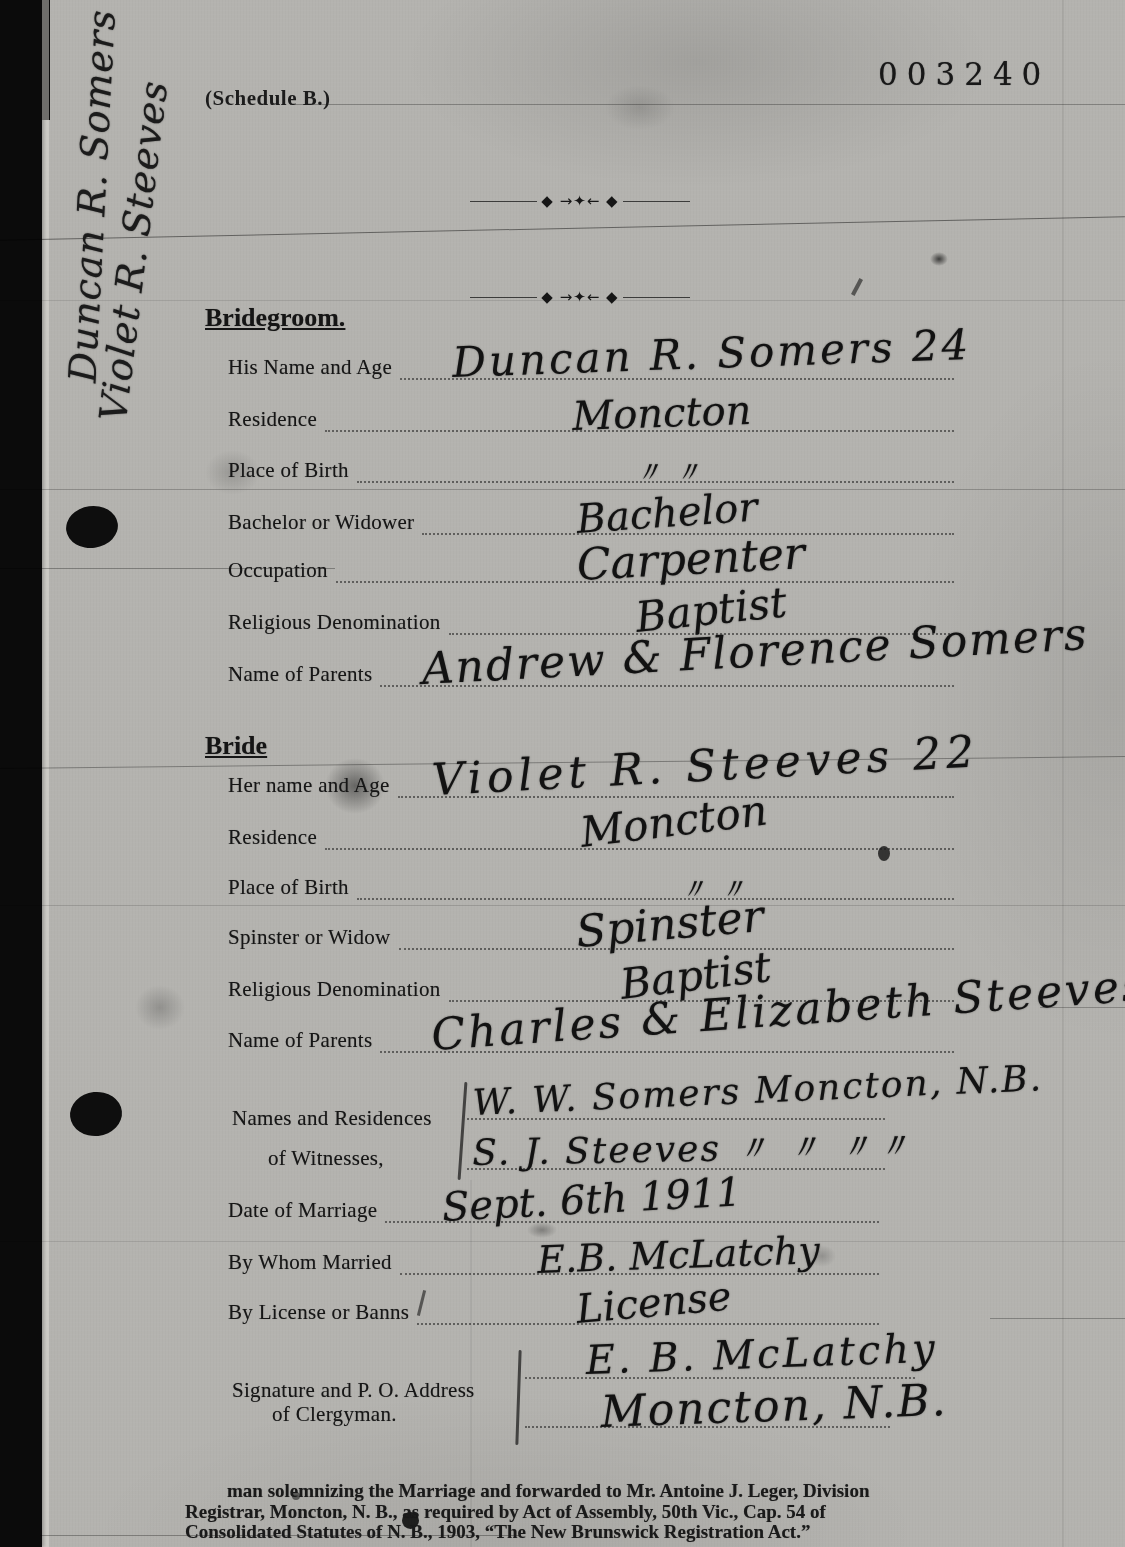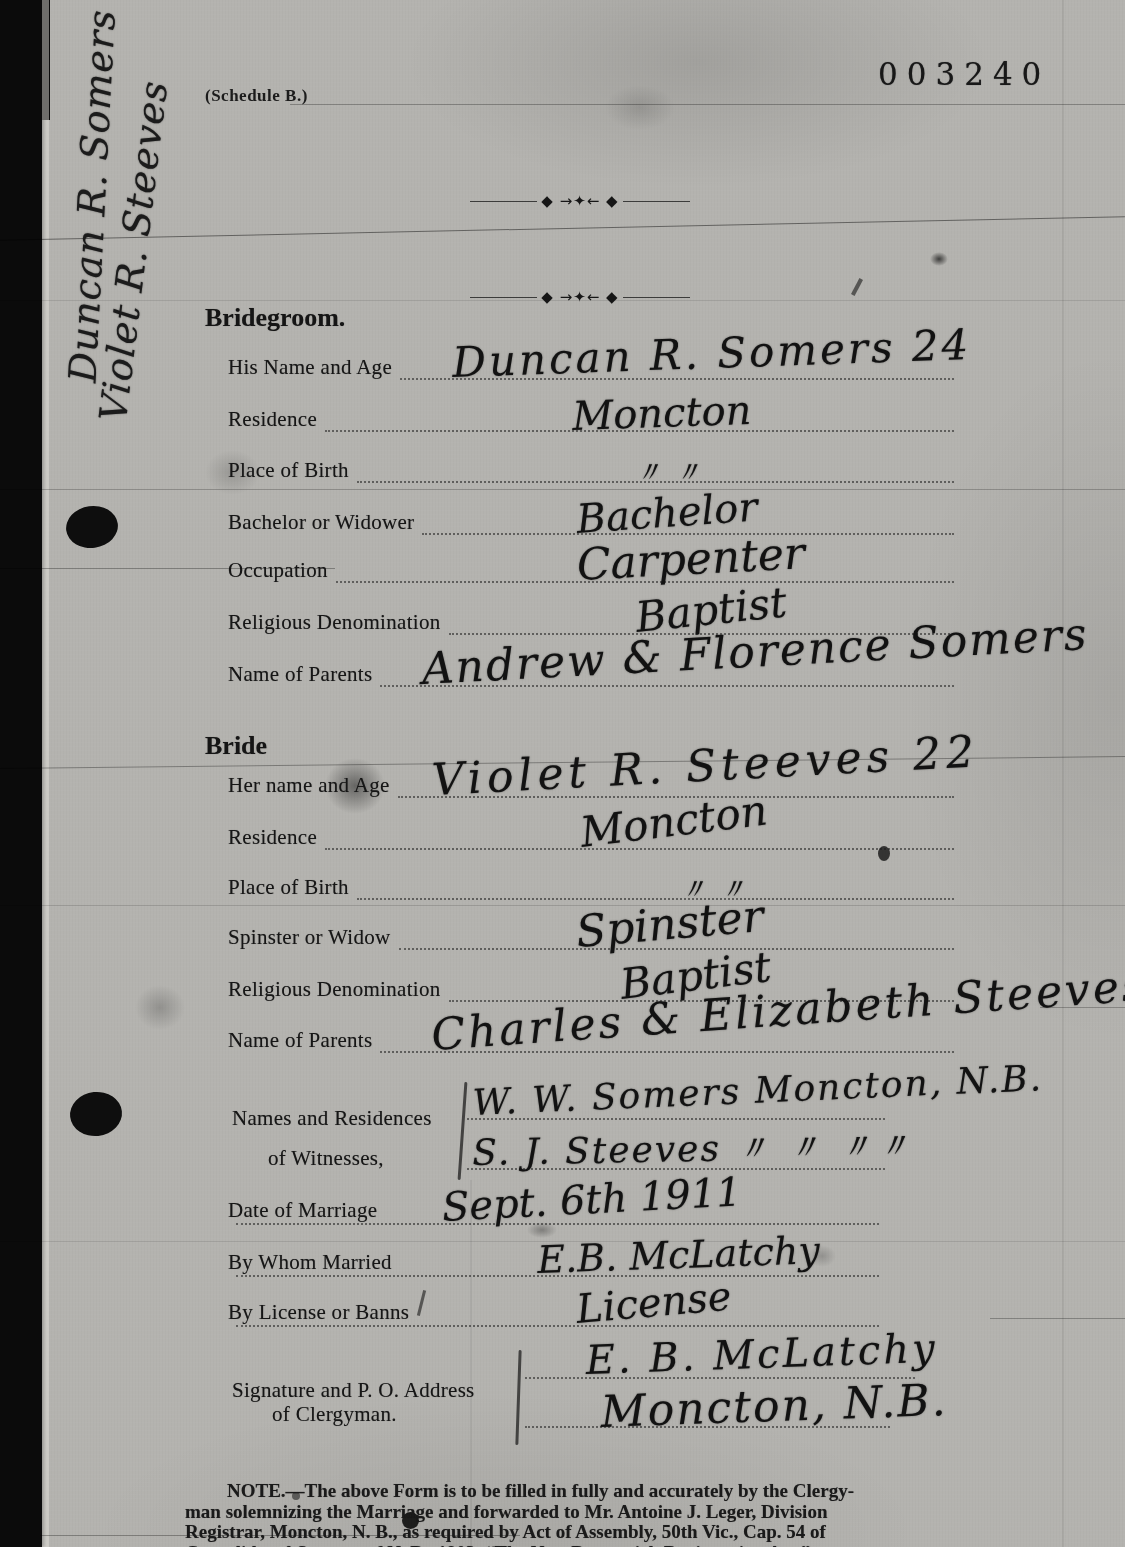--- a/index.html
+++ b/index.html
@@ -28,36 +28,36 @@
   .stain{position:absolute;border-radius:50%;}
   .mark{position:absolute;background:rgba(10,10,10,.55);}
   
   .margin-note{position:absolute;font-family:"DejaVu Serif","DejaVu Sans",serif;font-style:italic;
     font-size:38px;letter-spacing:1px;color:#1b1b1b;text-shadow:0 0 1.5px rgba(10,10,10,.55);white-space:nowrap;}
   .mn1{left:-145px;top:121px;width:480px;transform:rotate(-87deg);}
   .mn2{left:-98px;top:161px;width:480px;transform:rotate(-83deg);}
   
   .serial{position:absolute;left:878px;top:56px;font-family:"DejaVu Serif",serif;font-size:31px;
     letter-spacing:9px;color:#181818;text-shadow:0 0 1px rgba(0,0,0,.5);}
-  .schedule{position:absolute;left:205px;top:86px;font-size:17px;font-weight:bold;letter-spacing:.5px;}
+  .schedule{position:absolute;left:205px;top:86px;font-size:21px;font-weight:bold;letter-spacing:.5px;}
   .title{position:absolute;left:0;top:98px;width:1125px;padding-left:28px;box-sizing:border-box;
     text-align:center;font-size:58px;letter-spacing:7px;color:#1d1d1d;text-shadow:0 0 1.3px rgba(0,0,0,.45);}
   .subtitle{position:absolute;left:205px;top:222px;font-size:33px;font-weight:bold;letter-spacing:.5px;
     word-spacing:6px;color:#171717;text-shadow:0 0 1px rgba(0,0,0,.4);}
   .divider{position:absolute;left:470px;width:220px;display:flex;align-items:center;justify-content:center;}
   .d1{top:192px;} .d2{top:288px;}
   .divider .dline{flex:1;border-top:1.5px solid rgba(20,20,20,.75);}
   .divider .dcenter{font-family:"DejaVu Sans",sans-serif;font-size:15px;letter-spacing:1px;
     color:#161616;padding:0 4px;white-space:nowrap;}
   
-  .sechead{position:absolute;left:205px;font-size:26px;font-weight:bold;color:#151515;text-shadow:0 0 1px rgba(0,0,0,.35);}
+  .sechead{position:absolute;left:205px;font-size:26px;font-weight:bold;color:#151515;text-shadow:0 0 1px rgba(0,0,0,.35);text-decoration:underline;}
   .sh-groom{top:303px;} .sh-bride{top:731px;}
   
   .row{position:absolute;left:228px;width:732px;height:30px;display:flex;}
-  .row.short{width:657px;flex-direction:column;}
+  .row.short{width:657px;}
   .lbl{font-size:21px;letter-spacing:.3px;color:#161616;white-space:nowrap;text-shadow:0 0 .8px rgba(0,0,0,.35);}
   .leader{flex:1;border-bottom:2px dotted rgba(25,25,25,.55);margin:0 6px 5px 8px;}
   .hand{position:absolute;bottom:1px;line-height:1;white-space:nowrap;
     font-family:"DejaVu Serif","DejaVu Sans",serif;font-style:italic;color:#121212;
     text-shadow:0 0 1.6px rgba(15,15,15,.5);transform-origin:left bottom;}
   .handabs{position:absolute;line-height:1;white-space:nowrap;
     font-family:"DejaVu Serif","DejaVu Sans",serif;font-style:italic;color:#121212;
     text-shadow:0 0 1.6px rgba(15,15,15,.5);transform-origin:left top;}
   .dotline{position:absolute;height:0;border-bottom:2px dotted rgba(25,25,25,.55);}
   .plabel{position:absolute;font-size:21px;letter-spacing:.3px;color:#161616;white-space:nowrap;text-shadow:0 0 .8px rgba(0,0,0,.35);}
@@ -218,19 +218,18 @@
 
   <div class="plabel" style="left:232px;top:1378px">Signature and P. O. Address</div>
   <div class="plabel" style="left:272px;top:1402px">of Clergyman.</div>
   <div class="brace" style="left:517px;top:1350px;height:95px;transform:rotate(2deg)"></div>
   <div class="dotline" style="left:525px;top:1377px;width:390px"></div>
   <div class="dotline" style="left:525px;top:1426px;width:365px"></div>
   <div class="handabs" style="left:585px;top:1340px;font-size:40px;letter-spacing:3px;transform:rotate(-2deg)">E. B. McLatchy</div>
   <div class="handabs" style="left:600px;top:1390px;font-size:44px;letter-spacing:2px;transform:rotate(-2deg)">Moncton, N.B.</div>
 
   <div class="note">
-    <div class="nline">NOTE.—The above Form is to be filled in fully and accurately by the Clergy-</div>
     <div class="nline">man solemnizing the Marriage and forwarded to Mr.  Antoine J. Leger,  Division</div>
     <div class="nline">Registrar, Moncton, N. B., as required by Act of Assembly, 50th Vic., Cap. 54 of</div>
     <div class="nline">Consolidated Statutes of N. B., 1903, “The New Brunswick Registration Act.”</div>
   </div>
 
 </div>
 
 </body></html>

